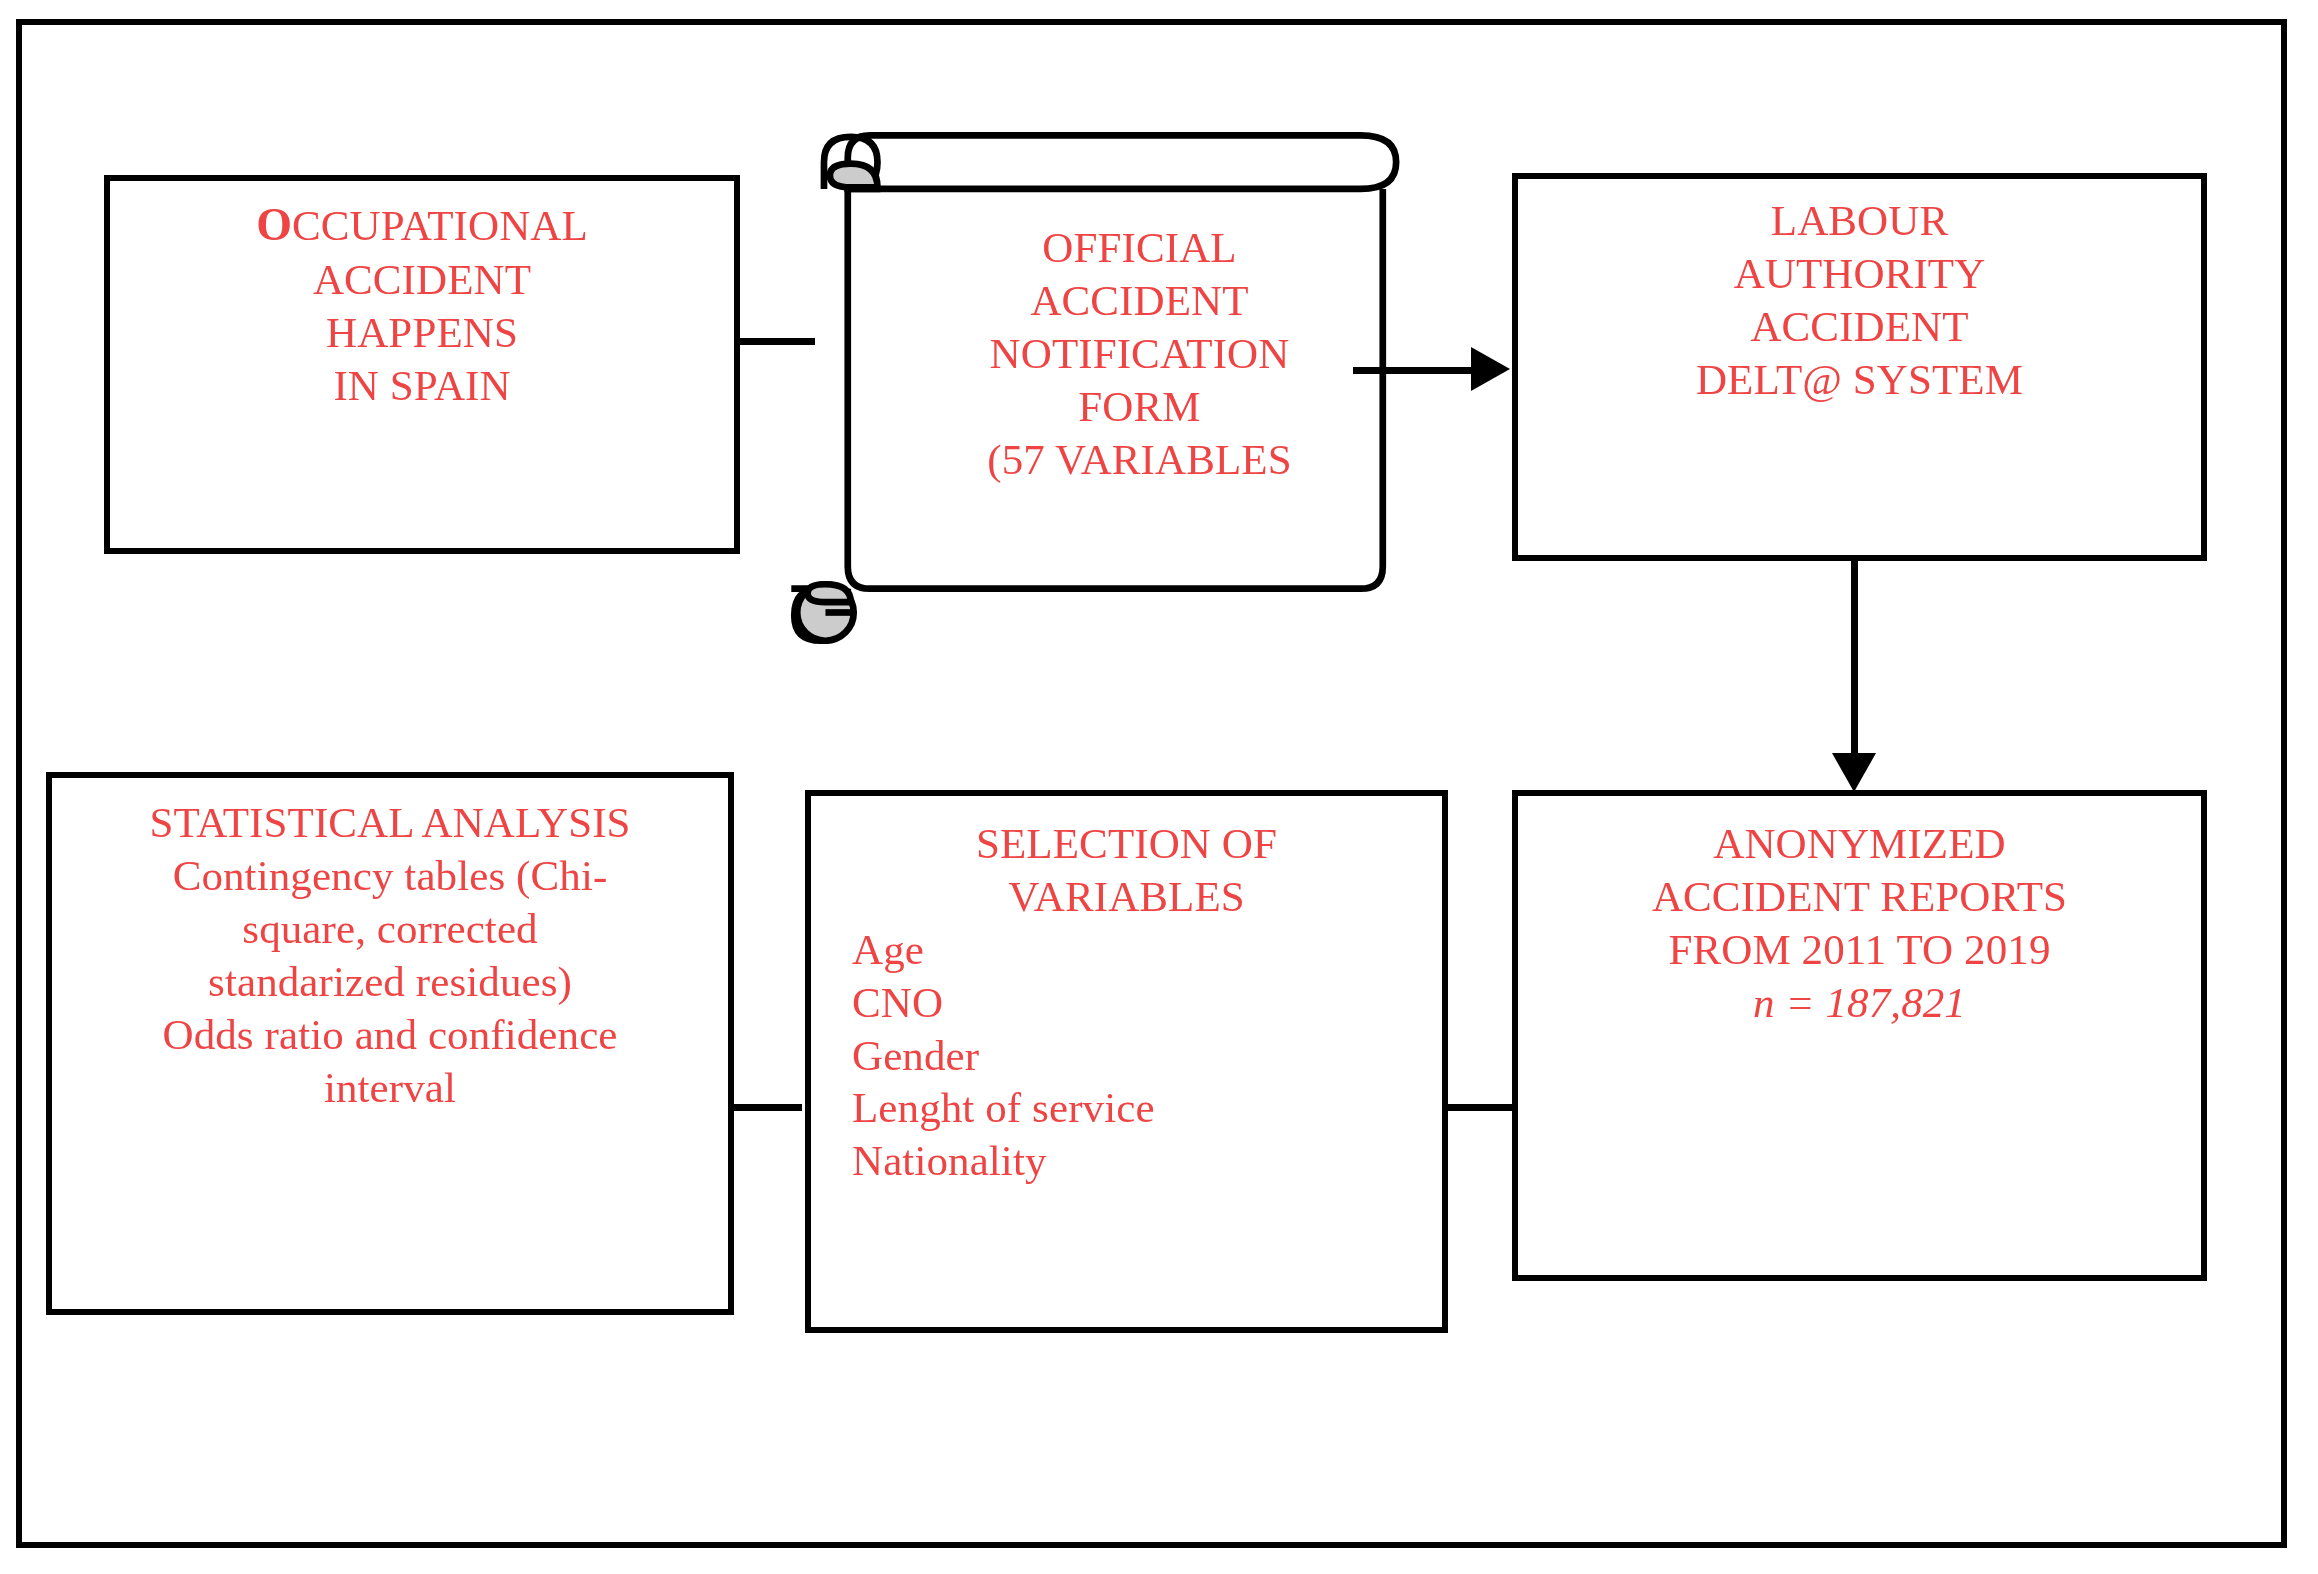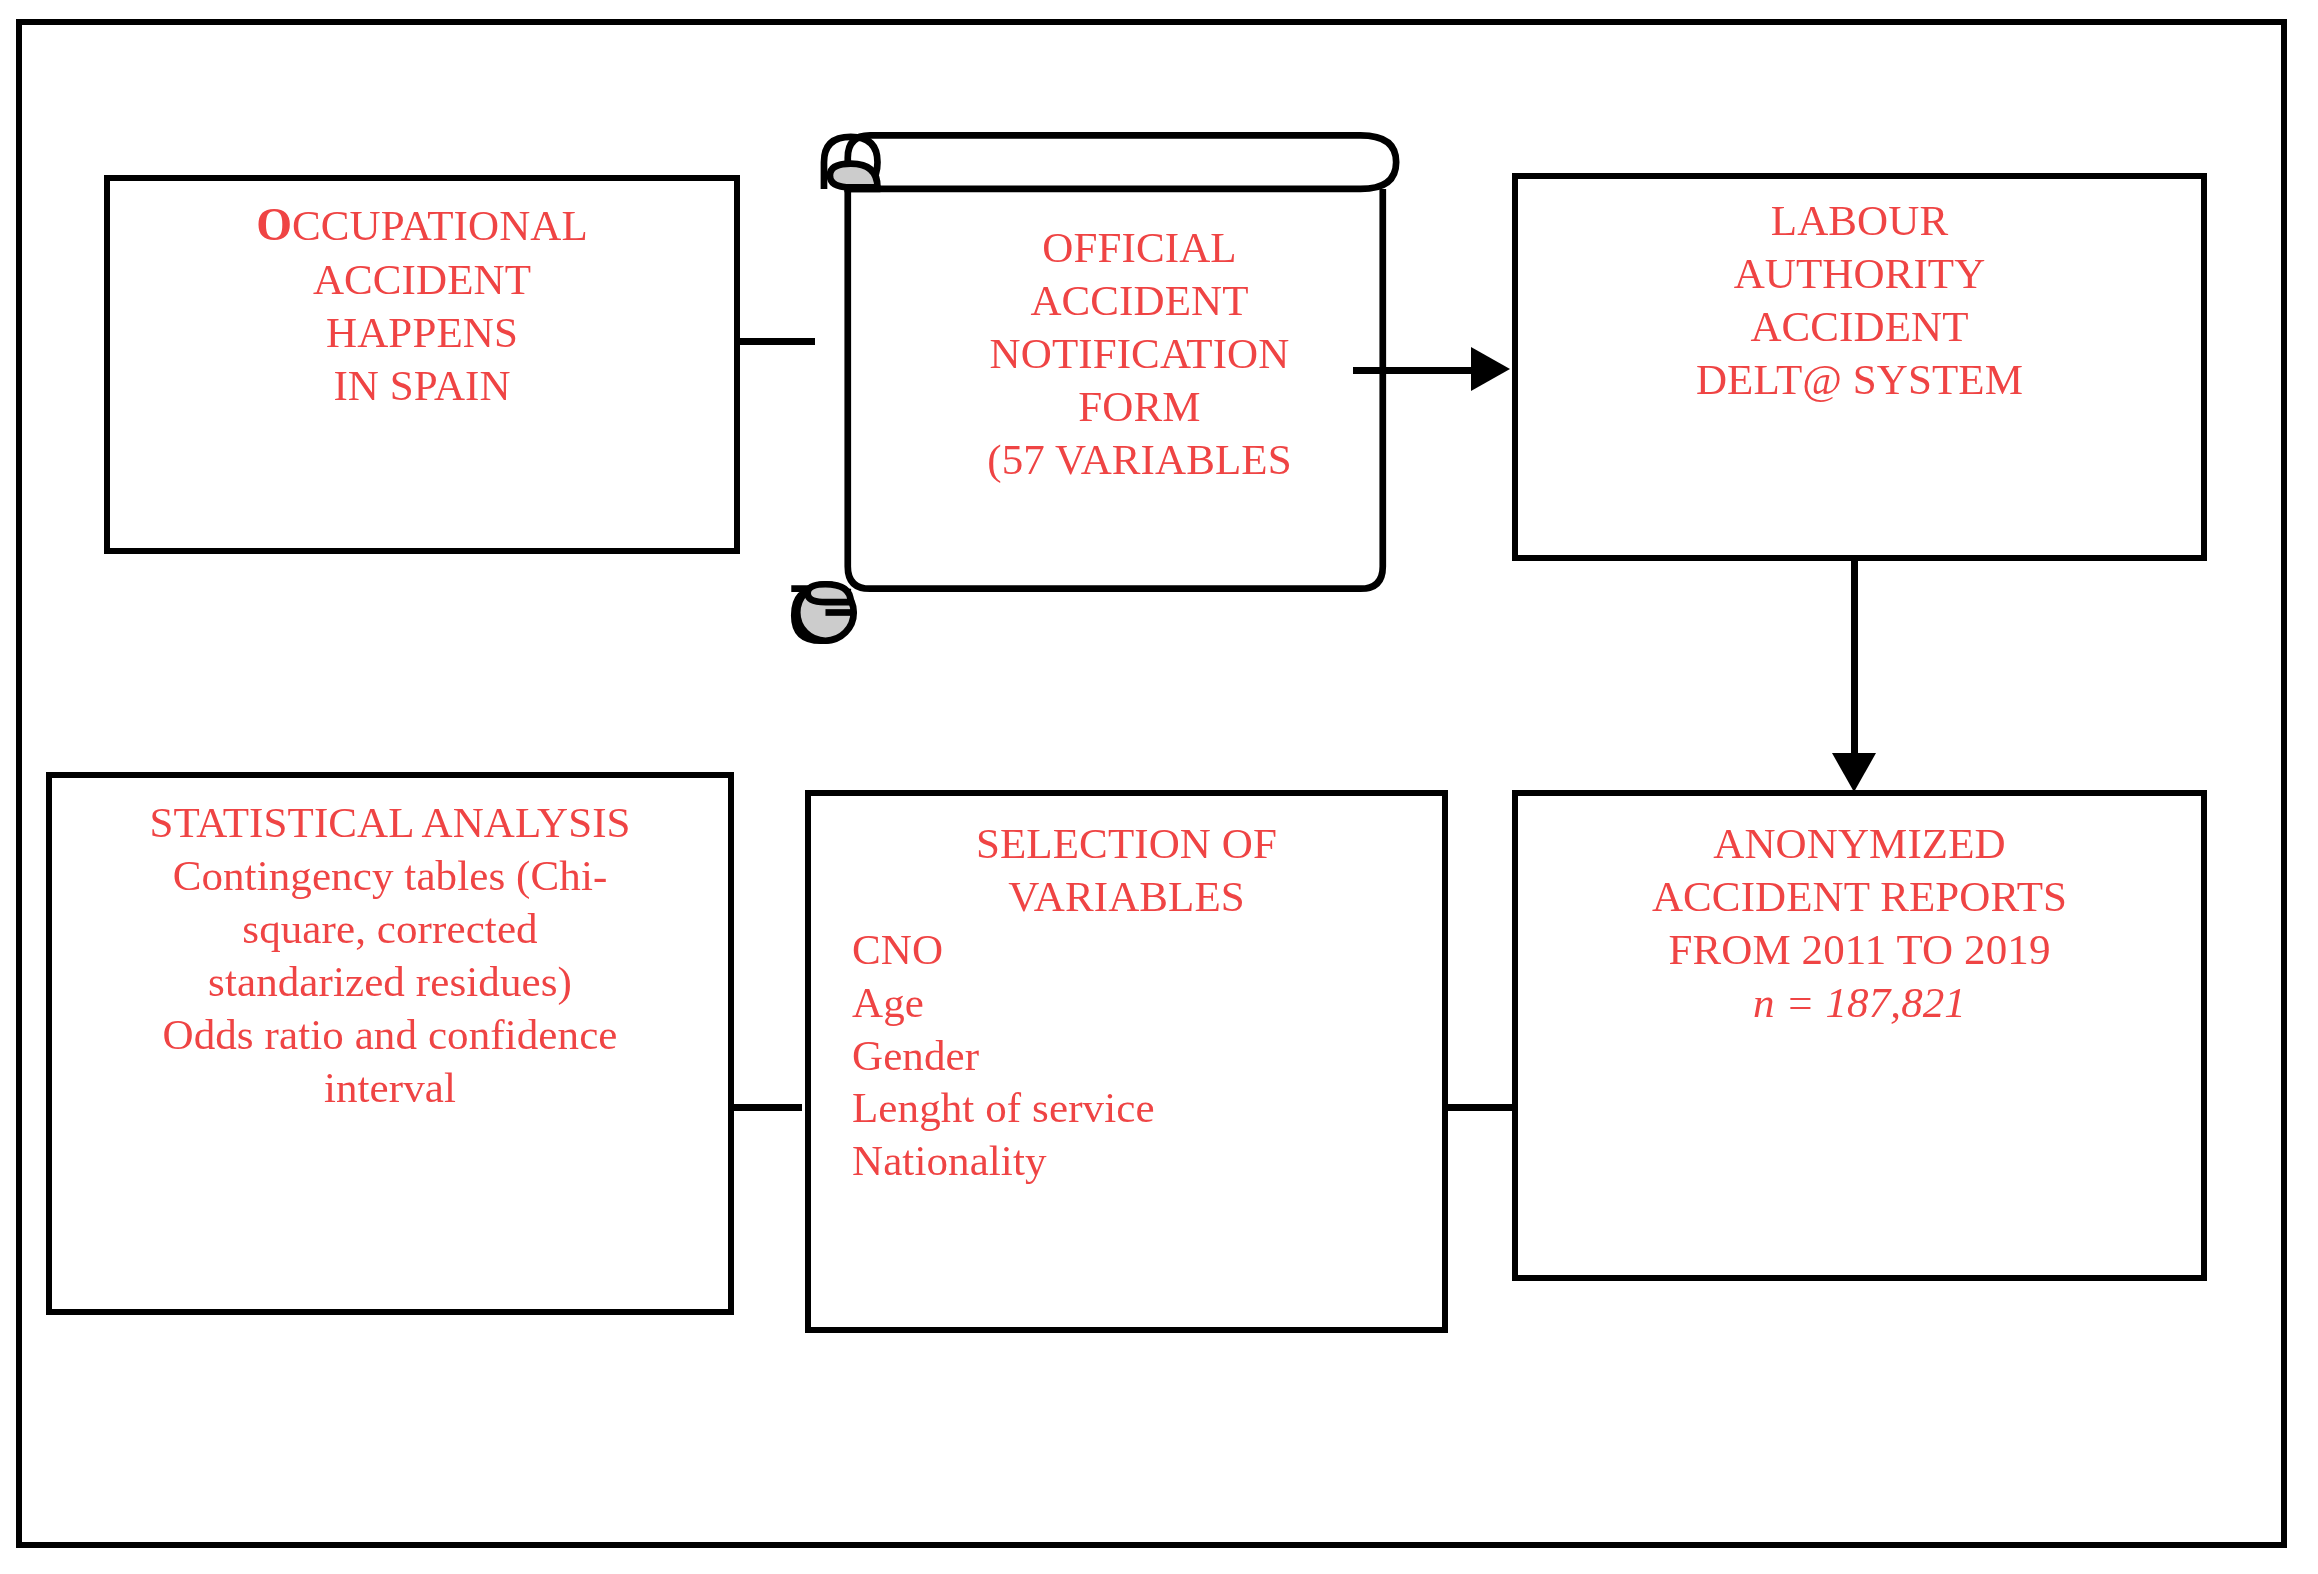--- a/index.html
+++ b/index.html
@@ -246,22 +246,22 @@
     <div class="conn-line-h" style="left:1446px; top:1104px; width:70px;"></div>
     <div class="arrow-left" style="left:1407px; top:1085px;"></div>
   </div>
 
   <div class="node" id="box-variables">
     <div class="lines">
       <div class="line">SELECTION OF</div>
       <div class="line">VARIABLES</div>
     </div>
     <div class="varlist">
+      <div class="line left">Age</div>
       <div class="line left">CNO</div>
-      <div class="line left">Age</div>
       <div class="line left">Gender</div>
       <div class="line left">Lenght of service</div>
       <div class="line left">Nationality</div>
     </div>
   </div>
 
   <div class="connector">
     <div class="conn-line-h" style="left:732px; top:1104px; width:70px;"></div>
     <div class="arrow-left" style="left:693px; top:1085px;"></div>
   </div>

